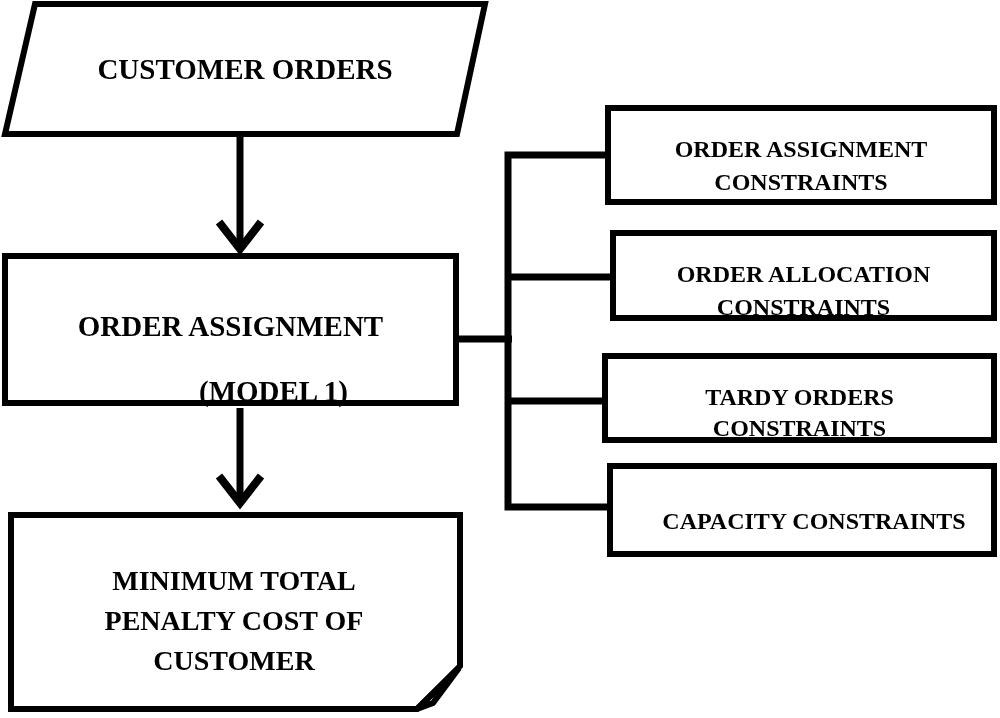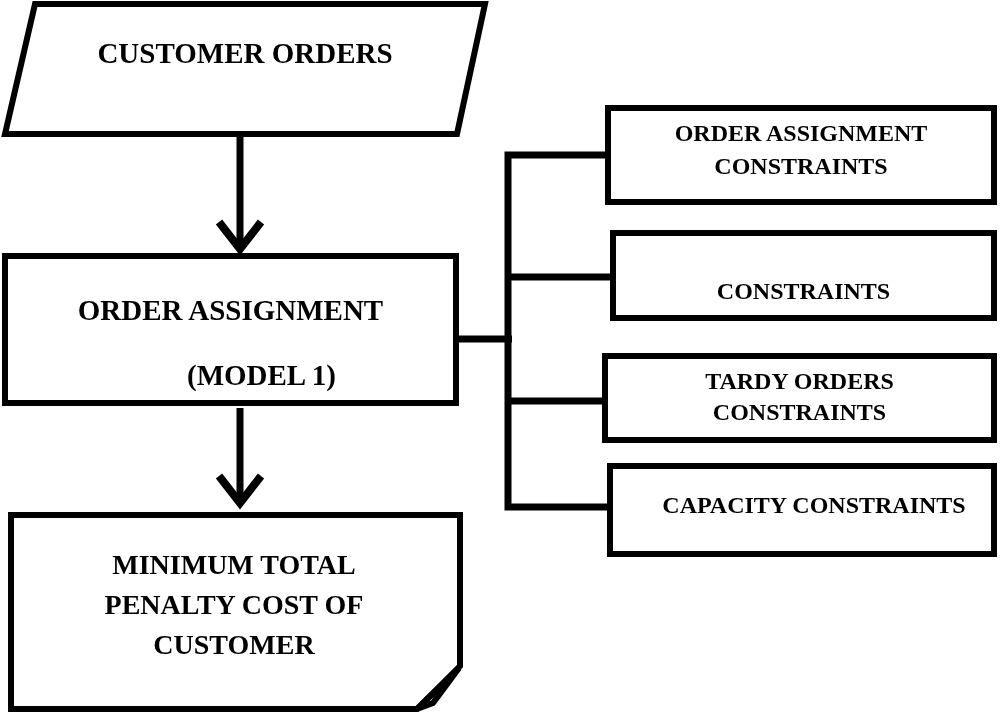--- a/index.html
+++ b/index.html
@@ -29,20 +29,21 @@
     box-sizing: border-box;
     z-index: 2;
   }
   .label {
     position: absolute;
     z-index: 3;
     text-align: center;
     font-weight: 700;
     color: #000000;
     white-space: nowrap;
+    margin-top: 16px;
   }
   .lbl-lg { font-size: 29px; line-height: 36px; }
   .lbl-para { font-size: 29px; line-height: 44px; }
   .lbl-out { font-size: 28px; line-height: 40px; }
   .lbl-sm { font-size: 24px; line-height: 33px; }
   .lbl-sm3 { font-size: 24px; line-height: 31px; }
 </style>
 </head>
 <body>
 
@@ -72,29 +73,30 @@
   <div class="node-box" style="left:2px; top:253px; width:457px; height:153px;"></div>
 
   <div class="node-box" style="left:605px; top:105px; width:392px; height:100px;"></div>
   <div class="node-box" style="left:610px; top:230px; width:387px; height:91px;"></div>
   <div class="node-box" style="left:602px; top:353px; width:395px; height:90px;"></div>
   <div class="node-box" style="left:607px; top:463px; width:390px; height:94px;"></div>
 
   <div class="label lbl-para" style="left:10px; top:31px; width:470px;">CUSTOMER ORDERS</div>
 
   <div class="label lbl-lg" style="left:2px; top:292px; width:457px;">ORDER ASSIGNMENT</div>
-  <div class="label lbl-lg" style="left:2px; top:357px; width:519px;">(MODEL 1)</div>
+  <div class="label lbl-lg" style="left:2px; top:357px; width:519px;padding-left:12px;">(MODEL 1)</div>
 
   <div class="label lbl-out" style="left:8px; top:585px; width:452px;">PENALTY COST OF</div>
   <div class="label lbl-out" style="left:8px; top:545px; width:452px;">MINIMUM TOTAL</div>
   <div class="label lbl-out" style="left:8px; top:625px; width:452px;">CUSTOMER</div>
 
   <div class="label lbl-sm" style="left:605px; top:117px; width:392px;">ORDER ASSIGNMENT</div>
   <div class="label lbl-sm" style="left:605px; top:150px; width:392px;">CONSTRAINTS</div>
 
+  <div class="label lbl-sm" style="left:610px; top:242px; width:387px;">ORDER ALLOCATION</div>
   <div class="label lbl-sm" style="left:610px; top:275px; width:387px;">CONSTRAINTS</div>
 
   <div class="label lbl-sm3" style="left:602px; top:366px; width:395px;">TARDY ORDERS</div>
   <div class="label lbl-sm3" style="left:602px; top:397px; width:395px;">CONSTRAINTS</div>
 
   <div class="label lbl-sm" style="left:619px; top:489px; width:390px;">CAPACITY CONSTRAINTS</div>
 
 </div>
 
 </body></html>

